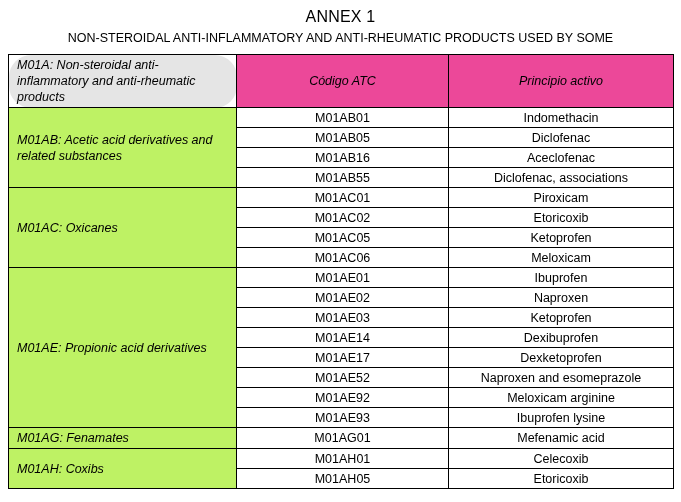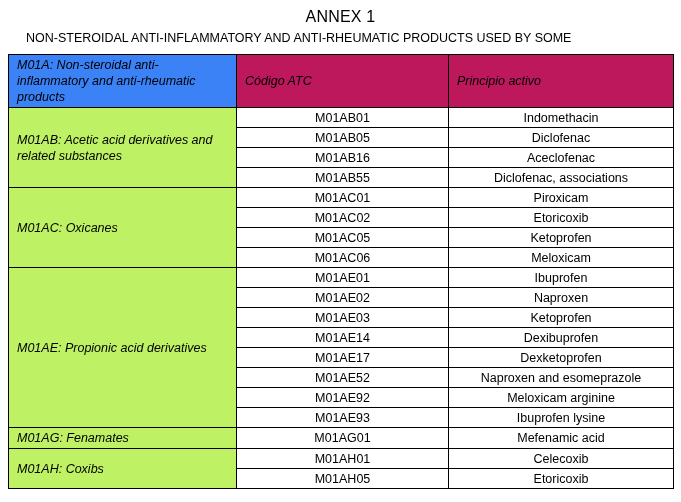--- a/index.html
+++ b/index.html
@@ -21,20 +21,21 @@
     padding: 6px 8px 0 8px;
     position: relative;
   }
   .annex-title {
     text-align: center;
     font-size: 16px;
     letter-spacing: 0.2px;
     margin: 2px 0 4px 0;
   }
   .doc-title {
+    text-align: center;
     font-size: 12.5px;
     line-height: 16px;
     margin: 0 0 8px 0;
     padding: 0 18px;
   }
   table.annex {
     border-collapse: collapse;
     width: 665px;
     margin: 0 auto;
     table-layout: fixed;
@@ -45,31 +46,32 @@
     vertical-align: middle;
     padding: 2px 8px;
     height: 20px;
     box-sizing: border-box;
   }
   col.c1 { width: 228px; }
   col.c2 { width: 212px; }
   col.c3 { width: 225px; }
 
   .hdr-cat {
-    background: #3b82f6;
+    background: #e5e5e5;
     font-style: italic;
     font-weight: normal;
     line-height: 16px;
     padding-top: 6px;
     padding-bottom: 6px;
+    border-radius: 22px;
   }
   .hdr-col {
-    background: #be185d;
+    background: #ec4899;
     font-style: italic;
-    text-align: left;
+    text-align: center;
   }
   .grp {
     background: #bef264;
     font-style: italic;
     line-height: 16px;
   }
   .code {
     text-align: center;
     background: #ffffff;
   }

